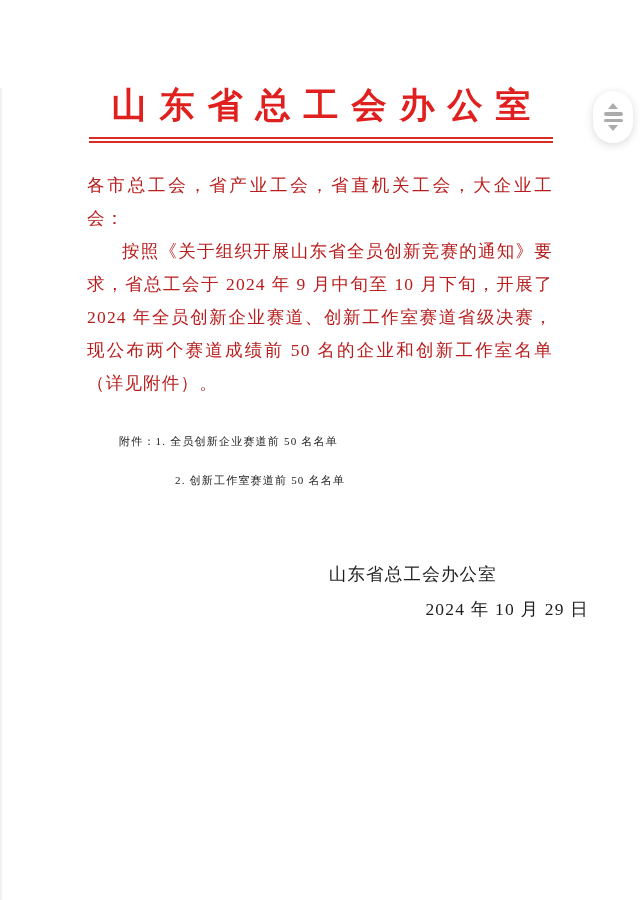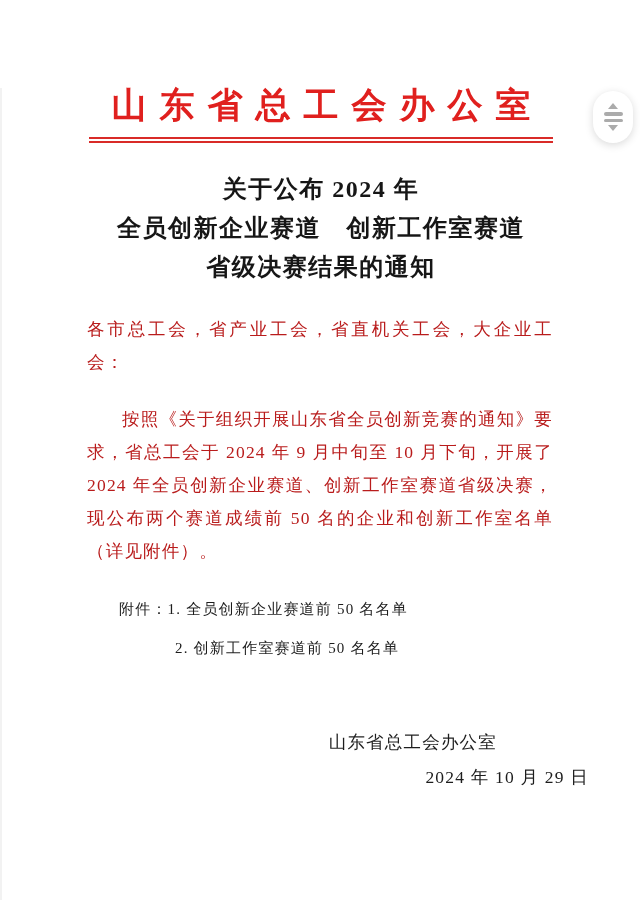--- a/index.html
+++ b/index.html
@@ -69,27 +69,27 @@
   
   .content {
     margin: 26px 87px 0 85px;
     color: #b91c1c;
     font-size: 17.5px;
     line-height: 33px;
     letter-spacing: 1.2px;
     text-align: justify;
   }
   .content p { margin: 0; }
-  .content p.indent { text-indent: 2em; margin-top: 24px; }
+  .content p.indent { text-indent: 2em; }
 
   
   .attachments {
     margin: 25px 87px 0 85px;
     color: #1d1d1d;
-    font-size: 15px;
+    font-size: 11px;
     line-height: 33px;
     letter-spacing: 1.2px;
   }
   .att-row-1 { padding-left: 32px; }
   .att-row-2 { padding-left: 88px; margin-top: 6px; }
 
   
   .signature {
     margin-top: 60px;
     color: #1d1d1d;
@@ -112,25 +112,20 @@
         <i></i>
         <i></i>
       </span>
     <span class="tri down"></span>
   </button>
 
   <div class="letterhead">山东省总工会办公室</div>
 
   <div class="rule-double"></div>
 
-  <div class="doc-title">
-    <div>关于公布 2024 年</div>
-    <div>全员创新企业赛道　创新工作室赛道</div>
-    <div>省级决赛结果的通知</div>
-  </div>
 
   <div class="content">
     <p>各市总工会，省产业工会，省直机关工会，大企业工会：</p>
     <p class="indent">按照《关于组织开展山东省全员创新竞赛的通知》要求，省总工会于 2024 年 9 月中旬至 10 月下旬，开展了 2024 年全员创新企业赛道、创新工作室赛道省级决赛，现公布两个赛道成绩前 50 名的企业和创新工作室名单（详见附件）。</p>
   </div>
 
   <div class="attachments">
     <div class="att-row-1">
       <span>附件：</span><span>1. 全员创新企业赛道前 50 名名单</span>
     </div>

